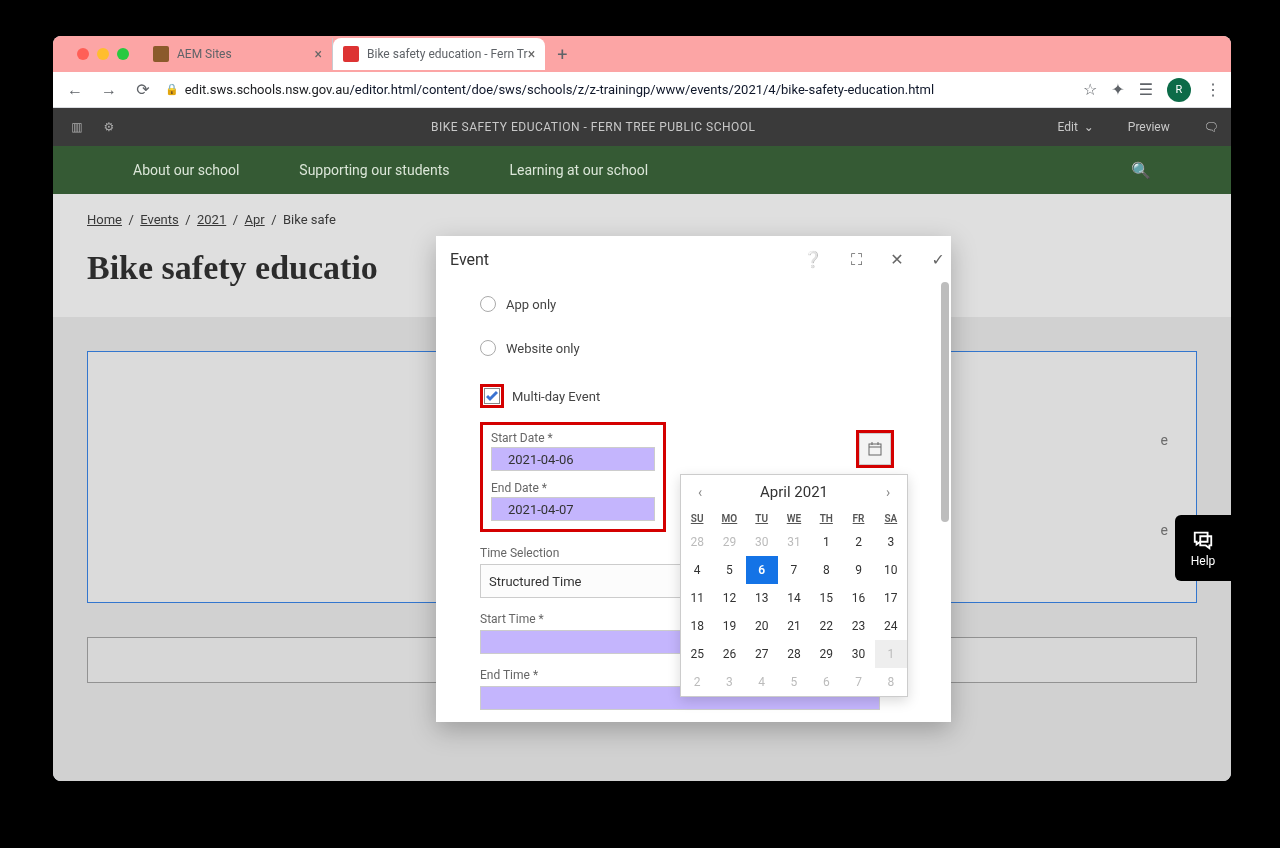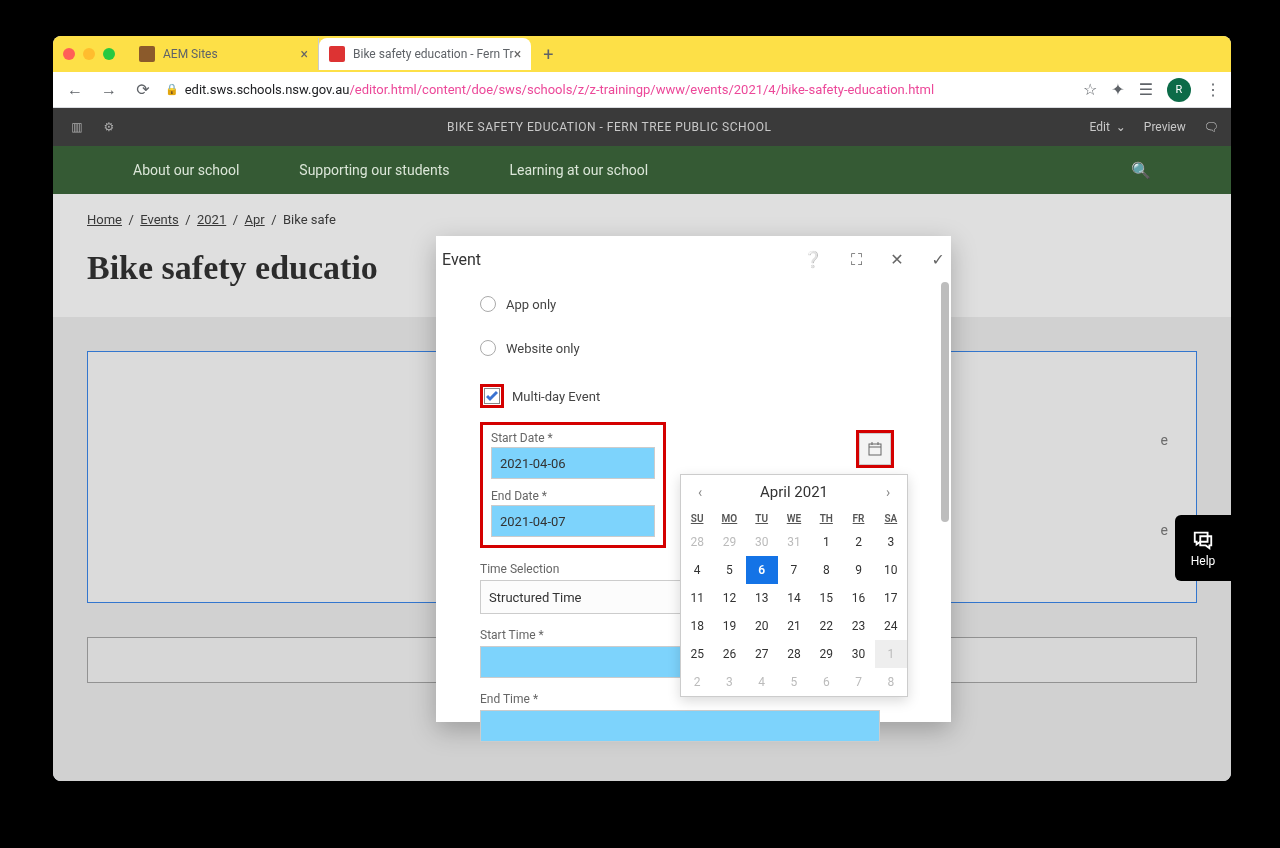--- a/index.html
+++ b/index.html
@@ -1,69 +1,69 @@
 <!DOCTYPE html>
 <html><head>
 <meta charset="utf-8">
 <style>
   * { margin: 0; padding: 0; box-sizing: border-box; font-family: -apple-system, BlinkMacSystemFont, "Segoe UI", Roboto, Arial, sans-serif; }
   body { background: #000; width: 1280px; height: 848px; overflow: hidden; }
   .browser-window { position: absolute; left: 53px; top: 36px; width: 1178px; height: 745px; background: #e8eaed; border-radius: 8px; overflow: hidden; box-shadow: 0 10px 40px rgba(0,0,0,0.5); }
-  .tab-bar { height: 36px; background: #fde047; display: flex; align-items: center; padding-left: 10px; }
+  .tab-bar { height: 36px; background: #fca5a5; display: flex; align-items: center; padding-left: 24px; }
   .traffic-lights { display: flex; gap: 8px; margin-right: 14px; }
   .dot { width: 12px; height: 12px; border-radius: 50%; }
   .dot.red { background:#ff5f57; } .dot.yellow{background:#ffbd2e;} .dot.green{background:#28c940;}
   .tab { height: 32px; display:flex; align-items:center; padding:0 10px; font-size:12px; color:#5f6368; min-width:190px; border-right:1px solid #c7cad0; position: relative; }
   .tab.active { background:#fff; border-top-left-radius:8px; border-top-right-radius:8px; border-right:none;}
   .tab .favi { width:16px; height:16px; margin-right:8px; border-radius:2px; background:#555; }
   .tab .close { margin-left:auto; font-size:14px; color:#666; }
   .new-tab { font-size:18px; color:#5f6368; margin-left:12px; }
   .addr-bar { height:36px; background:#fff; display:flex; align-items:center; padding:0 10px; gap:10px; border-bottom:1px solid #dadce0;}
   .nav-btn { width:24px; text-align:center; color:#5f6368; font-size:16px; }
   .url { flex:1; font-size:13px; color:#202124; display:flex; align-items:center; gap:6px; }
   .lock { font-size:11px; color:#5f6368; }
   .addr-icons { display:flex; gap:14px; align-items:center; color:#5f6368; font-size:16px;}
   .avatar { width:24px; height:24px; border-radius:50%; background:#0c6b48; color:#fff; font-size:11px; display:flex; align-items:center; justify-content:center; }
 
   .aem-toolbar { height:38px; background:#3a3a3a; display:flex; align-items:center; padding:0 12px; color:#c8c8c8; font-size:12px; }
   .aem-toolbar .tb-icon { width:24px; height:24px; color:#aaa; margin-right:8px; display:flex; align-items:center; justify-content:center;}
   .aem-toolbar .title { flex:1; text-align:center; letter-spacing:0.5px; }
-  .aem-toolbar .right { display:flex; align-items:center; gap:18px; }
+  .aem-toolbar .right { display:flex; align-items:center; gap:34px; }
 
   .site-nav { height:48px; background:#355a34; display:flex; align-items:center; padding:0 80px; gap:60px; color:#dbe6d8; font-size:14px;}
   .site-nav .item { max-width:160px; line-height:1.2; }
   .site-nav .search { margin-left:auto; font-size:16px; }
 
   .page-body { position:relative; background:#ededed; height: calc(100% - 36px - 36px - 38px - 48px); }
   .overlay-dim { position:absolute; inset:0; background:rgba(128,128,128,0.25); }
   .crumbs-area { background:#fff; padding:18px 34px 30px; }
   .crumbs { font-size:13px; color:#222; }
   .crumbs a { text-decoration:underline; color:#222; }
   .page-title { font-family: Georgia, serif; font-weight:700; font-size:34px; margin-top:22px; color:#111;}
   .content-box { margin:34px; border:1px solid #1a73e8; height:252px; background:#fafafa; position:relative;}
   .snippet { position:absolute; right:28px; top:80px; color:#666; font-size:14px; }
   .content-box2 { margin:10px 34px 0; border:1px solid #999; height:46px; background:#f5f5f5;}
 
   
   .modal { position:absolute; left:383px; top:200px; width:515px; background:#fff; box-shadow:0 8px 24px rgba(0,0,0,0.25); }
-  .modal-head { height:46px; display:flex; align-items:center; padding:0 6px; }
+  .modal-head { height:46px; display:flex; align-items:center; padding:0 6px;margin-left:8px; }
   .modal-head .mtitle { font-size:16px; color:#333; }
   .modal-head .actions { margin-left:auto; display:flex; gap:28px; color:#666; font-size:16px; align-items:center;}
   .modal-body { position:relative; padding:4px 28px 14px 44px; max-height:440px; }
   .modal-body .scrollbar { position:absolute; right:2px; top:0; width:8px; height:240px; background:#bdbdbd; border-radius:4px; }
   .radio-row { display:flex; align-items:center; gap:10px; font-size:13px; color:#444; margin:10px 0 28px; }
   .radio { width:16px; height:16px; border:1px solid #aaa; border-radius:50%; }
   .check-row { display:flex; align-items:center; gap:8px; font-size:13px; color:#444; margin-bottom:14px; }
   .check-box-hl { border:3px solid #d40000; padding:1px; display:inline-flex; }
   .check { width:16px; height:16px; border:1px solid #888; display:flex; align-items:center; justify-content:center; background:#fff;}
   .check svg { width:12px; height:12px; stroke:#3b73d1; stroke-width:3; fill:none; }
 
   .dates-hl { border:3px solid #d40000; padding:6px 8px 8px; width:186px; position:relative; z-index:3;}
   .fld-label { font-size:12px; color:#666; margin-bottom:2px; }
-  .fld { width:100%; height:32px; border:1px solid #ccc; padding:0 8px; font-size:13px; color:#333; background:#7dd3fc; }
+  .fld { width:100%; height:24px; border:1px solid #ccc; padding:0 16px; font-size:13px; color:#333; background:#c4b5fd; }
   .fld-wrap { display:flex; width:400px; align-items:flex-end; gap:0; position:relative; }
   .cal-btn-hl { border:3px solid #d40000; margin-left:auto; }
   .cal-btn { width:32px; height:32px; border:1px solid #ccc; background:#f4f4f4; display:flex; align-items:center; justify-content:center; color:#666;}
 
   .section-label { font-size:12px; color:#666; margin-top:14px; }
   .select { width:400px; height:34px; border:1px solid #ccc; background:#fcfcfc; padding:0 8px; font-size:13px; color:#333; display:flex; align-items:center; margin-top:4px;}
 
   
   .datepicker { position:absolute; left:627px; top:438px; width:228px; background:#fff; border:1px solid #ccc; box-shadow:0 4px 12px rgba(0,0,0,0.15); z-index:50; }
   .dp-head { display:flex; align-items:center; justify-content:space-between; padding:8px 10px; font-size:15px; color:#333; }
@@ -100,21 +100,21 @@
     </div>
     <span class="new-tab">+</span>
   </div>
 
   <div class="addr-bar">
     <span class="nav-btn">←</span>
     <span class="nav-btn">→</span>
     <span class="nav-btn">⟳</span>
     <div class="url">
       <span class="lock">🔒</span>
-      <span><span>edit.sws.schools.nsw.gov.au</span><span style="color:#ec4899">/editor.html/content/doe/sws/schools/z/z-trainingp/www/events/2021/4/bike-safety-education.html</span></span>
+      <span><span>edit.sws.schools.nsw.gov.au</span><span style="color:#0f172a">/editor.html/content/doe/sws/schools/z/z-trainingp/www/events/2021/4/bike-safety-education.html</span></span>
     </div>
     <div class="addr-icons">
       <span>☆</span>
       <span>✦</span>
       <span>☰</span>
       <div class="avatar">R</div>
       <span>⋮</span>
     </div>
   </div>
 

